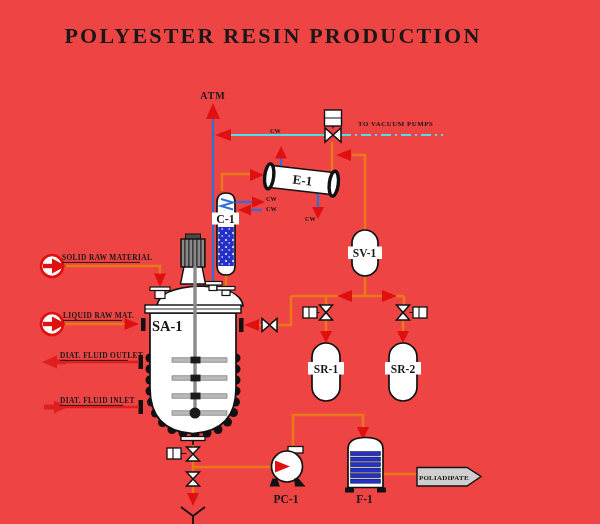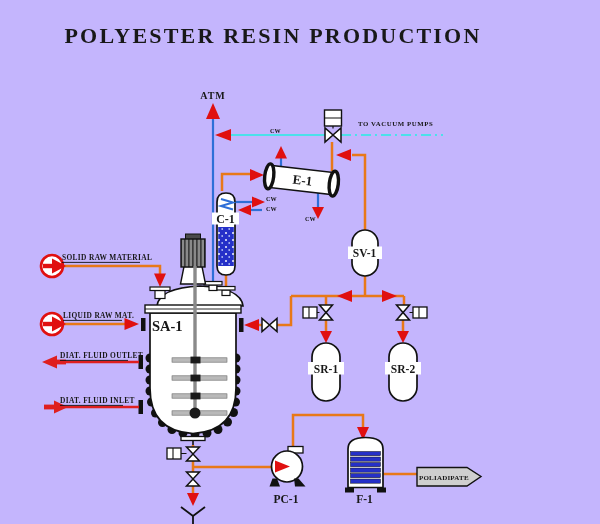--- a/index.html
+++ b/index.html
@@ -1,16 +1,16 @@
 <!DOCTYPE html>
 <html><head>
 <meta charset="utf-8">
 <style>
   html,body{margin:0;padding:0;background:#ffffff;}
-  .stage{position:relative;width:600px;height:524px;background:#c4b5fd;overflow:hidden;
+  .stage{position:relative;width:600px;height:524px;background:#ef4444;overflow:hidden;
          font-family:"Liberation Serif","DejaVu Serif",serif;}
   svg{display:block}
   text{font-family:"Liberation Serif","DejaVu Serif",serif;fill:#181818;}
   .ttl{font-size:22px;font-weight:bold;letter-spacing:2.2px;}
   .tag{font-weight:bold;}
   .sm{font-size:7.4px;font-weight:bold;letter-spacing:.35px;}
   .cw{font-size:6.2px;font-weight:bold;}
 </style>
 </head>
 <body>

